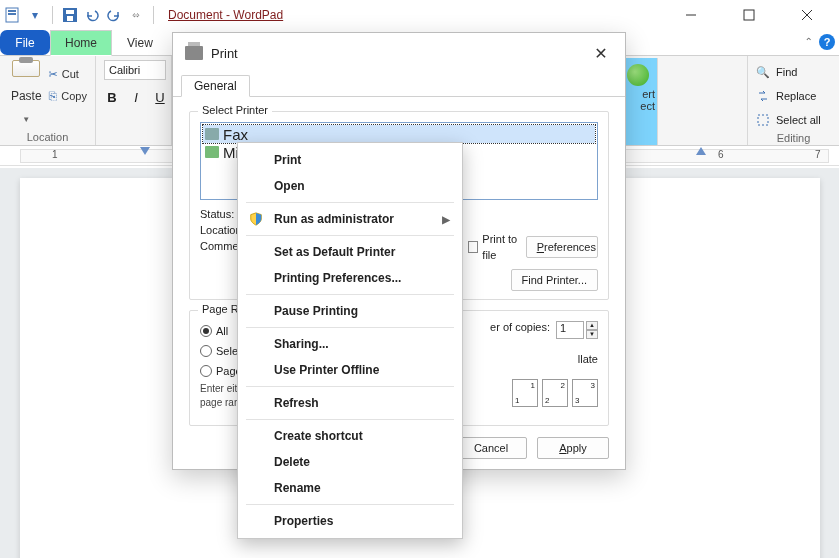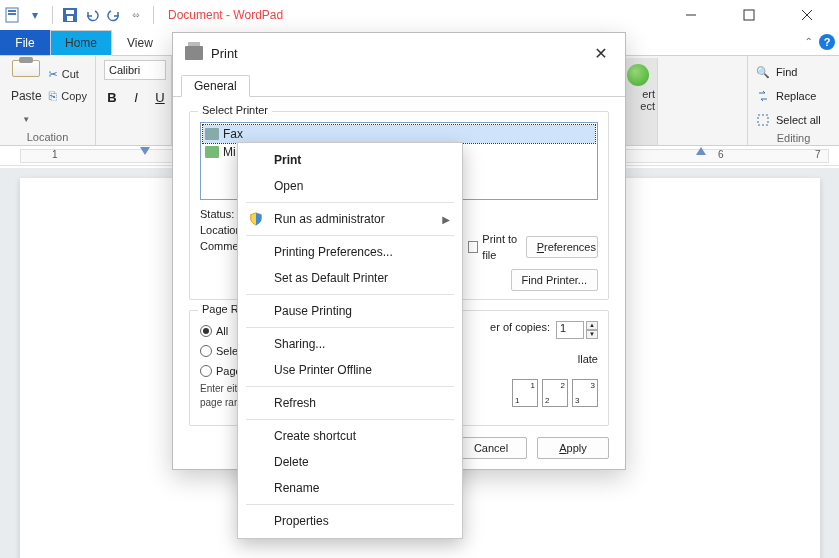--- a/index.html
+++ b/index.html
@@ -3,29 +3,29 @@
 <meta charset="utf-8">
 <style>
   * { box-sizing: border-box; margin: 0; padding: 0; font-family: "Segoe UI", Tahoma, sans-serif; }
   body { width: 839px; height: 558px; background: #fff; position: relative; overflow: hidden; font-size: 12px; color: #222; }
 
   
   .titlebar { height: 30px; background: #fff; display: flex; align-items: center; padding: 0 4px; color: #666; }
   .qat { display: flex; align-items: center; gap: 4px; }
   .qat-icon { width: 18px; height: 18px; display: flex; align-items: center; justify-content: center; color: #3a6fb7; }
   .qat-sep { width: 1px; height: 18px; background: #ccc; margin: 0 4px; }
-  .title-text { margin-left: 10px; color: #ef4444; font-size: 12px; }
+  .title-text { margin-left: 10px; color: #7f1d1d; font-size: 12px; text-decoration: underline; }
   .win-controls { margin-left: auto; display: flex; gap: 18px; padding-right: 8px; }
   .win-btn { width: 40px; height: 28px; display: flex; align-items: center; justify-content: center; color: #555; }
 
   
   .ribbon-tabs { height: 26px; display: flex; align-items: stretch; border-bottom: 1px solid #d0d0d0; position: relative; }
-  .file-tab { background: #1a5fc7; color: #fff; width: 50px; display: flex; align-items: center; justify-content: center; font-size: 12px; }
+  .file-tab { background: #1a5fc7; color: #fff; width: 50px; display: flex; align-items: center; justify-content: center; font-size: 12px; border-radius: 7px; }
   .rtab { padding: 0 14px; display: flex; align-items: center; font-size: 12px; color: #333; border: 1px solid transparent; border-bottom: none; }
-  .rtab.active { background: #0ea5e9; border-color: #d0d0d0; border-bottom: 1px solid #fff; margin-bottom: -1px; }
+  .rtab.active { background: #86efac; border-color: #d0d0d0; border-bottom: 1px solid #fff; margin-bottom: -1px; }
   .help-btn { position: absolute; right: 4px; top: 4px; width: 16px; height: 16px; border-radius: 50%; background: #1a7ae0; color: #fff; display: flex; align-items: center; justify-content: center; font-size: 11px; font-weight: bold; }
   .collapse-caret { position: absolute; right: 26px; top: 6px; color: #666; font-size: 10px; }
 
   
   .ribbon { height: 90px; background: #f5f5f5; border-bottom: 1px solid #d0d0d0; display: flex; }
   .group { border-right: 1px solid #d8d8d8; padding: 4px 8px 2px; display: flex; flex-direction: column; }
   .group-body { flex: 1; display: flex; align-items: flex-start; gap: 4px; }
   .group-label { text-align: center; font-size: 11px; color: #666; padding-top: 2px; }
   .big-btn { display: flex; flex-direction: column; align-items: center; justify-content: center; width: 40px; height: 64px; gap: 12px; color: #333; }
   .small-btn { display: flex; align-items: center; gap: 4px; font-size: 11px; color: #333; height: 20px; }
@@ -56,21 +56,21 @@
   .dlg-title { height: 40px; display: flex; align-items: center; padding: 0 12px; font-size: 13px; }
   .dlg-title .ptr-icon { width: 18px; height: 14px; background: #888; border-radius: 1px; margin-right: 8px; position:relative; }
   .dlg-title .ptr-icon::before { content:""; position:absolute; top:-4px; left:3px; width:12px; height:4px; background:#bbb; }
   .dlg-close { margin-left: auto; font-size: 16px; color: #333; width: 24px; text-align: center; }
   .tabstrip { height: 24px; display: flex; align-items: flex-end; padding-left: 8px; border-bottom: 1px solid #d0d0d0; }
   .tab { padding: 3px 12px; font-size: 12px; border: 1px solid #d0d0d0; border-bottom: 1px solid #fff; background: #fff; margin-bottom: -1px; border-radius: 2px 2px 0 0; }
   .dlg-body { padding: 14px 16px; position: relative; }
   .fieldset { border: 1px solid #dcdcdc; border-radius: 2px; padding: 10px 10px 8px; position: relative; margin-bottom: 10px; }
   .fs-legend { position: absolute; top: -8px; left: 8px; background: #fff; padding: 0 4px; font-size: 11px; }
   .printer-list { border: 1px solid #7da2ce; background: #fff; height: 78px; padding: 2px; }
-  .printer-item { display: flex; align-items: center; gap: 4px; height: 18px; font-size: 12px; padding: 0 2px; }
+  .printer-item { display: flex; align-items: center; gap: 4px; height: 18px; font-size: 15px; padding: 0 2px; }
   .printer-item.sel { background: #cfe4fb; outline: 1px dotted #333; }
   .picon { width: 14px; height: 12px; background: #8aa; border-radius: 1px; }
   .status-grid { margin-top: 6px; font-size: 11px; line-height: 16px; display: flex; }
   .status-left { flex: 1; }
   .status-right { width: 130px; display: flex; flex-direction: column; gap: 6px; align-items: flex-end; }
   .wbtn { background: #fdfdfd; border: 1px solid #c8c8c8; border-radius: 2px; padding: 2px 10px; font-size: 11px; min-width: 70px; text-align: center; }
   .chk { display: flex; align-items: center; gap: 4px; font-size: 11px; }
   .chkbox { width: 12px; height: 12px; border: 1px solid #888; background: #fff; }
 
   .range-fs { display: flex; gap: 12px; }
@@ -87,29 +87,29 @@
   .collate-pages { display: flex; gap: 4px; margin-top: 14px; justify-content: flex-end; }
   .pg { width: 26px; height: 28px; border: 1px solid #999; background: #fff; position: relative; font-size: 8px; }
   .pg::before { content: attr(data-a); position: absolute; bottom: 1px; left: 2px; }
   .pg::after { content: attr(data-b); position: absolute; top: 1px; right: 2px; }
 
   .dlg-buttons { position: absolute; bottom: 10px; right: 16px; display: flex; gap: 10px; }
   .dbtn { width: 72px; height: 22px; border: 1px solid #b9b9b9; background: #fdfdfd; border-radius: 2px; font-size: 11px; display:flex; align-items:center; justify-content:center; }
 
   
   .ctx { position: absolute; left: 237px; top: 142px; width: 226px; background: #fff; border: 1px solid #c8c8c8; box-shadow: 0 6px 18px rgba(0,0,0,.25); padding: 4px 0; z-index: 100; }
-  .ctx-item { height: 26px; display: flex; align-items: center; padding: 0 12px 0 36px; font-size: 12px; position: relative; }
+  .ctx-item { height: 26px; display: flex; align-items: center; padding: 0 12px 0 36px; font-size: 12px; position: relative; font-weight: bold; }
   .ctx-item.bold { font-weight: 600; }
   .ctx-sep { height: 1px; background: #e2e2e2; margin: 3px 8px; }
   .ctx-icon { position: absolute; left: 10px; width: 16px; height: 16px; display:flex; align-items:center; justify-content:center; }
   .ctx-arrow { margin-left: auto; color: #666; font-size: 10px; }
   .shield { width: 14px; height: 14px; }
 
   
-  .insert-stub { position: absolute; left: 618px; top: 58px; width: 40px; height: 88px; background: #e5e5e5; border-right: 1px solid #d8d8d8; border-bottom: 1px solid #d0d0d0; font-size: 11px; color: #333; padding: 4px 2px; overflow: hidden; }
+  .insert-stub { position: absolute; left: 618px; top: 58px; width: 40px; height: 88px; background: #7dd3fc; border-right: 1px solid #d8d8d8; border-bottom: 1px solid #d0d0d0; font-size: 11px; color: #333; padding: 4px 2px; overflow: hidden; }
   .green-circ { width: 22px; height: 22px; border-radius: 50%; background: radial-gradient(circle at 35% 35%, #9de07e, #3fae2a); margin: 2px auto; }
 
 </style>
 </head>
 <body>
 
 <div class="titlebar">
   <div class="qat">
     <span class="qat-icon">
       <svg width="16" height="16">
@@ -349,22 +349,22 @@
     <span class="ctx-icon">
       <svg class="shield" viewBox="0 0 16 16">
           <path d="M8 1 L14 3 V8 C14 12 8 15 8 15 C8 15 2 12 2 8 V3 Z" fill="#ffd24a" stroke="#c79b00"></path>
           <path d="M8 1 L14 3 V8 C14 12 8 15 8 15 Z" fill="#3b8bd6"></path>
         </svg>
     </span>
     <span>Run as administrator</span>
     <span class="ctx-arrow">▶</span>
   </div>
   <div class="ctx-sep"></div>
+  <div class="ctx-item">Set as Default Printer</div>
   <div class="ctx-item">Printing Preferences...</div>
-  <div class="ctx-item">Set as Default Printer</div>
   <div class="ctx-sep"></div>
   <div class="ctx-item">Pause Printing</div>
   <div class="ctx-sep"></div>
   <div class="ctx-item">Sharing...</div>
   <div class="ctx-item">Use Printer Offline</div>
   <div class="ctx-sep"></div>
   <div class="ctx-item">Refresh</div>
   <div class="ctx-sep"></div>
   <div class="ctx-item">Create shortcut</div>
   <div class="ctx-item">Delete</div>

